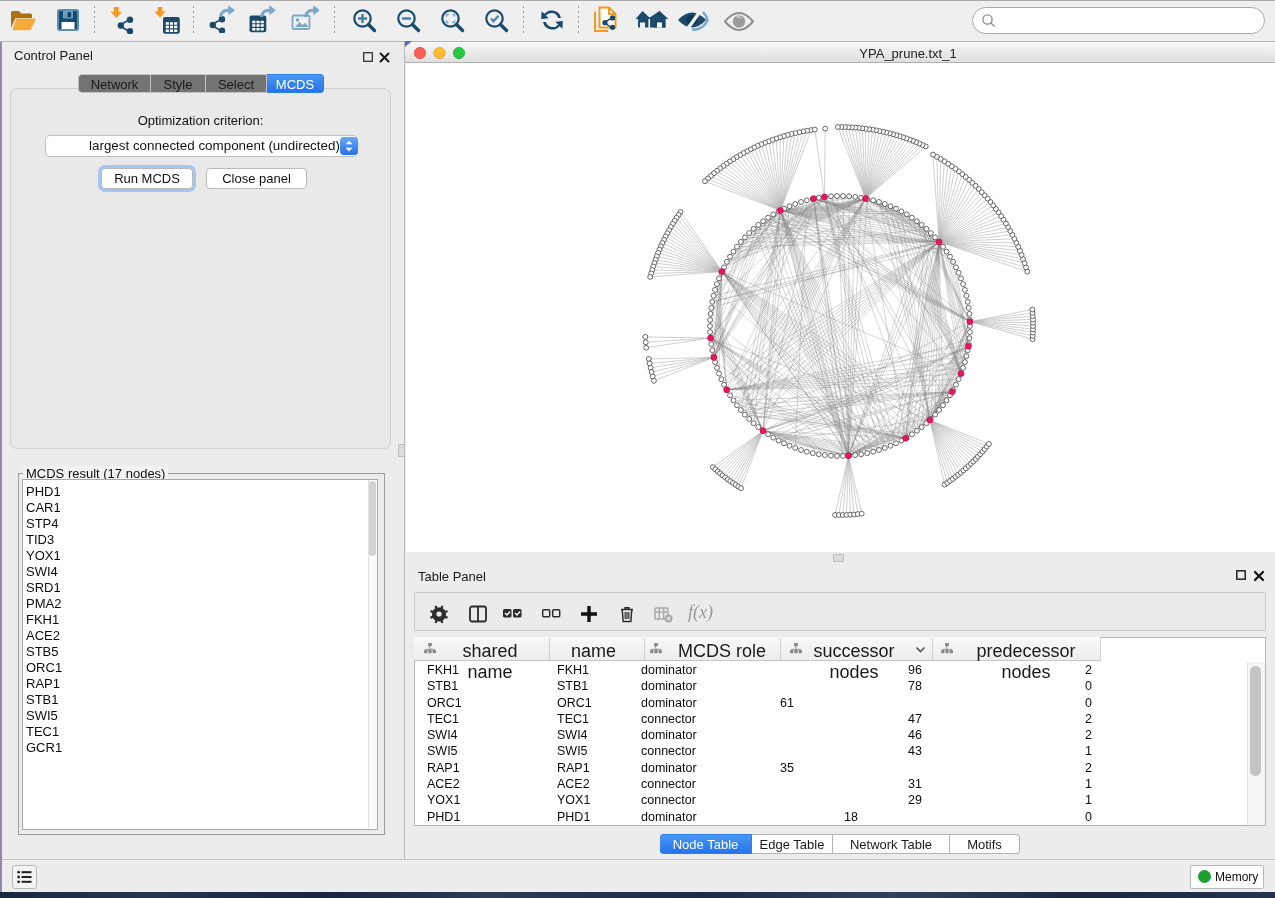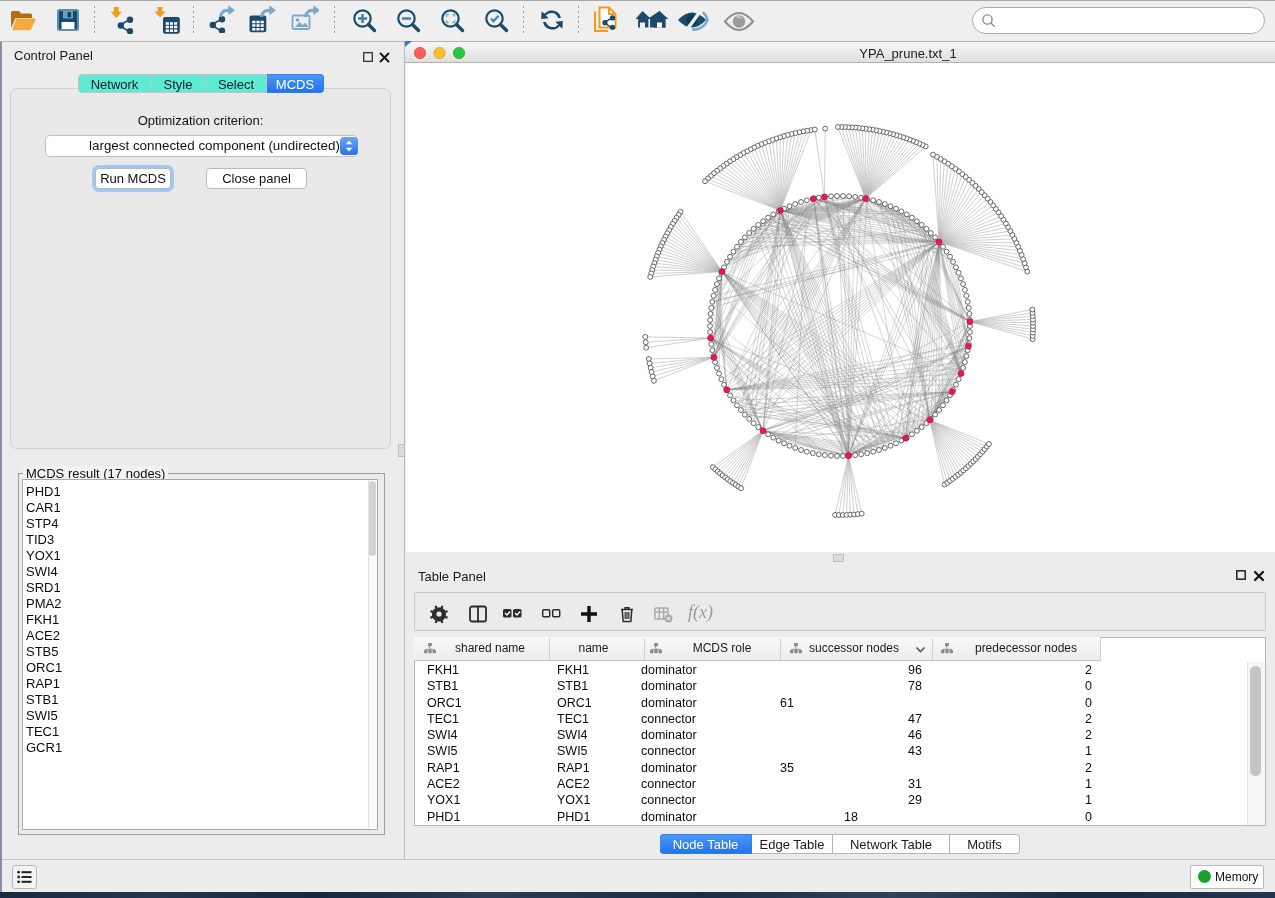--- a/index.html
+++ b/index.html
@@ -2,21 +2,21 @@
 <html><head><meta charset="utf-8"><style>
 * { margin:0; padding:0; box-sizing:border-box; }
 html,body { width:1275px; height:898px; overflow:hidden; }
 body { font-family:"Liberation Sans", sans-serif; background:#ececec; position:relative; }
 .abs { position:absolute; }
 .toolbar { left:0; top:0; width:1275px; height:42px; background:#efefef; border-top:1px solid #a8a8a8; border-bottom:1px solid #b4b4b4; }
 .search { left:972px; top:7px; width:293px; height:27px; background:#fff; border:1px solid #a9a9a9; border-radius:14px; }
 .leftpanel { left:0; top:42px; width:397px; height:817px; background:#ececec; }
 .lp-title { left:14px; top:48px; font-size:13px; color:#1a1a1a; }
 .ctab { position:absolute; top:74px; height:19px; font-size:13px; text-align:center; line-height:19px;
-        background:#5eead4; color:#1a1a1a; border:1px solid #c3c3c3; border-left:none; }
+        background:#737373; color:#1a1a1a; border:1px solid #c3c3c3; border-left:none; }
 .ctab.sel { background:linear-gradient(#4a98f4,#2473ea); color:#fff; border-color:#2d7ff0; }
 .innerpanel { left:10px; top:88px; width:381px; height:361px; background:#e9e9e9; border:1px solid #d2d2d2; border-radius:7px; }
 .optlabel { left:10px; top:113px; width:381px; text-align:center; font-size:13px; color:#111; }
 .dropdown { left:45px; top:135px; width:313px; height:22px; background:#fff; border:1px solid #bfbfbf; border-radius:5px; }
 .dd-text { left:57px; top:138px; font-size:13.4px; color:#111;padding-left:32px; }
 .dd-btn { left:340px; top:137px; width:18px; height:18px; border-radius:4px;
           background:linear-gradient(#67a7f8,#2a72e8); }
 .btn { position:absolute; height:21px; background:#fff; border:1px solid #b9b9b9; border-radius:4px;
        font-size:13px; text-align:center; line-height:19px; color:#111; }
 .groupbox { left:18px; top:473px; width:367px; height:362px; border:1px solid #9d9d9d; }
@@ -25,21 +25,21 @@
             font-size:13px; color:#0c0c0c; padding:4px 0 0 3px; line-height:16px; }
 .vsplit { left:397px; top:42px; width:8px; height:817px; background:#ececec; border-right:1px solid #b9b9b9; }
 .nettitle { left:405px; top:42px; width:870px; height:21px; background:linear-gradient(#f7f7f7,#dfdfdf); border-bottom:1px solid #b1b1b1; }
 .canvas { left:406px; top:63px; width:869px; height:489px; background:#fff; }
 .hsplit { left:405px; top:552px; width:870px; height:13px; background:#ececec; }
 .tablepanel { left:405px; top:565px; width:870px; height:294px; background:#ececec; }
 .tp-toolbar { left:414px; top:592px; width:852px; height:39px; background:#ebebeb; border:1px solid #c9c9c9; border-radius:2px; }
 .tbl { left:414px; top:637px; width:852px; height:189px; background:#fff; border:1px solid #b5b5b5; }
 .thead { left:414px; top:637px; width:687px; height:24px; background:linear-gradient(#f8f8f8,#ededed); border-bottom:1px solid #c6c6c6; border-right:1px solid #c6c6c6; }
 .hsep { position:absolute; top:638px; width:1px; height:22px; background:#cfcfcf; }
-.hlabel { position:absolute; top:641px; font-size:12px; color:#1a1a1a; }
+.hlabel { position:absolute; top:641px; font-size:18px; color:#1a1a1a; }
 .trow { position:absolute; left:414px; width:852px; height:16px; font-size:12.5px; color:#0c0c0c; }
 .trow span { position:absolute; top:0; }
 .btab { position:absolute; top:834px; height:20px; background:#fff; border:1px solid #b5b5b5; border-left:none;
         font-size:13px; text-align:center; line-height:19px; color:#1a1a1a; }
 .btab.sel { background:linear-gradient(#4a98f4,#2473ea); color:#fff; border-color:#2d7ff0; }
 .statusbar { left:0; top:859px; width:1275px; height:33px; background:#ededed; border-top:1px solid #c6c6c6; }
 .wallpaper { left:0; top:892px; width:1275px; height:6px;
   background:linear-gradient(90deg,#1a2940 0%,#25364f 12%,#182540 25%,#2c3c55 38%,#1c2c47 55%,#31425c 70%,#1a2940 85%,#233450 100%); }
 .leftedge { left:0; top:42px; width:2px; height:850px; background:#9287a8; }
 </style></head>
@@ -199,21 +199,21 @@
 <div class="ctab sel" style="left:267px;width:57px;border-radius:0 4px 4px 0">MCDS</div>
 
 <div class="abs optlabel">Optimization criterion:</div>
 <div class="abs dropdown"></div>
 <div class="abs dd-text">largest connected component (undirected)</div>
 <div class="abs dd-btn"></div>
 <svg class="abs" style="left:340px;top:137px" width="18" height="18" viewBox="0 0 18 18">
     <path d="M5.5 7.2 9 3.8l3.5 3.4z" fill="#fff"></path>
     <path d="M5.5 10.8 9 14.2l3.5-3.4z" fill="#fff"></path>
   </svg>
-<div class="btn" style="left:95px;top:168px;width:76px;box-shadow:0 0 0 3px rgba(120,175,248,0.6)">Run MCDS</div>
+<div class="btn" style="left:101px;top:168px;width:92px;box-shadow:0 0 0 3px rgba(120,175,248,0.6)">Run MCDS</div>
 <div class="btn" style="left:206px;top:168px;width:101px">Close panel</div>
 
 <div class="abs groupbox"></div>
 <div class="abs gb-label">MCDS result (17 nodes)</div>
 <div class="abs mcdslist">
     <div>PHD1</div>
     <div>CAR1</div>
     <div>STP4</div>
     <div>TID3</div>
     <div>YOX1</div>

